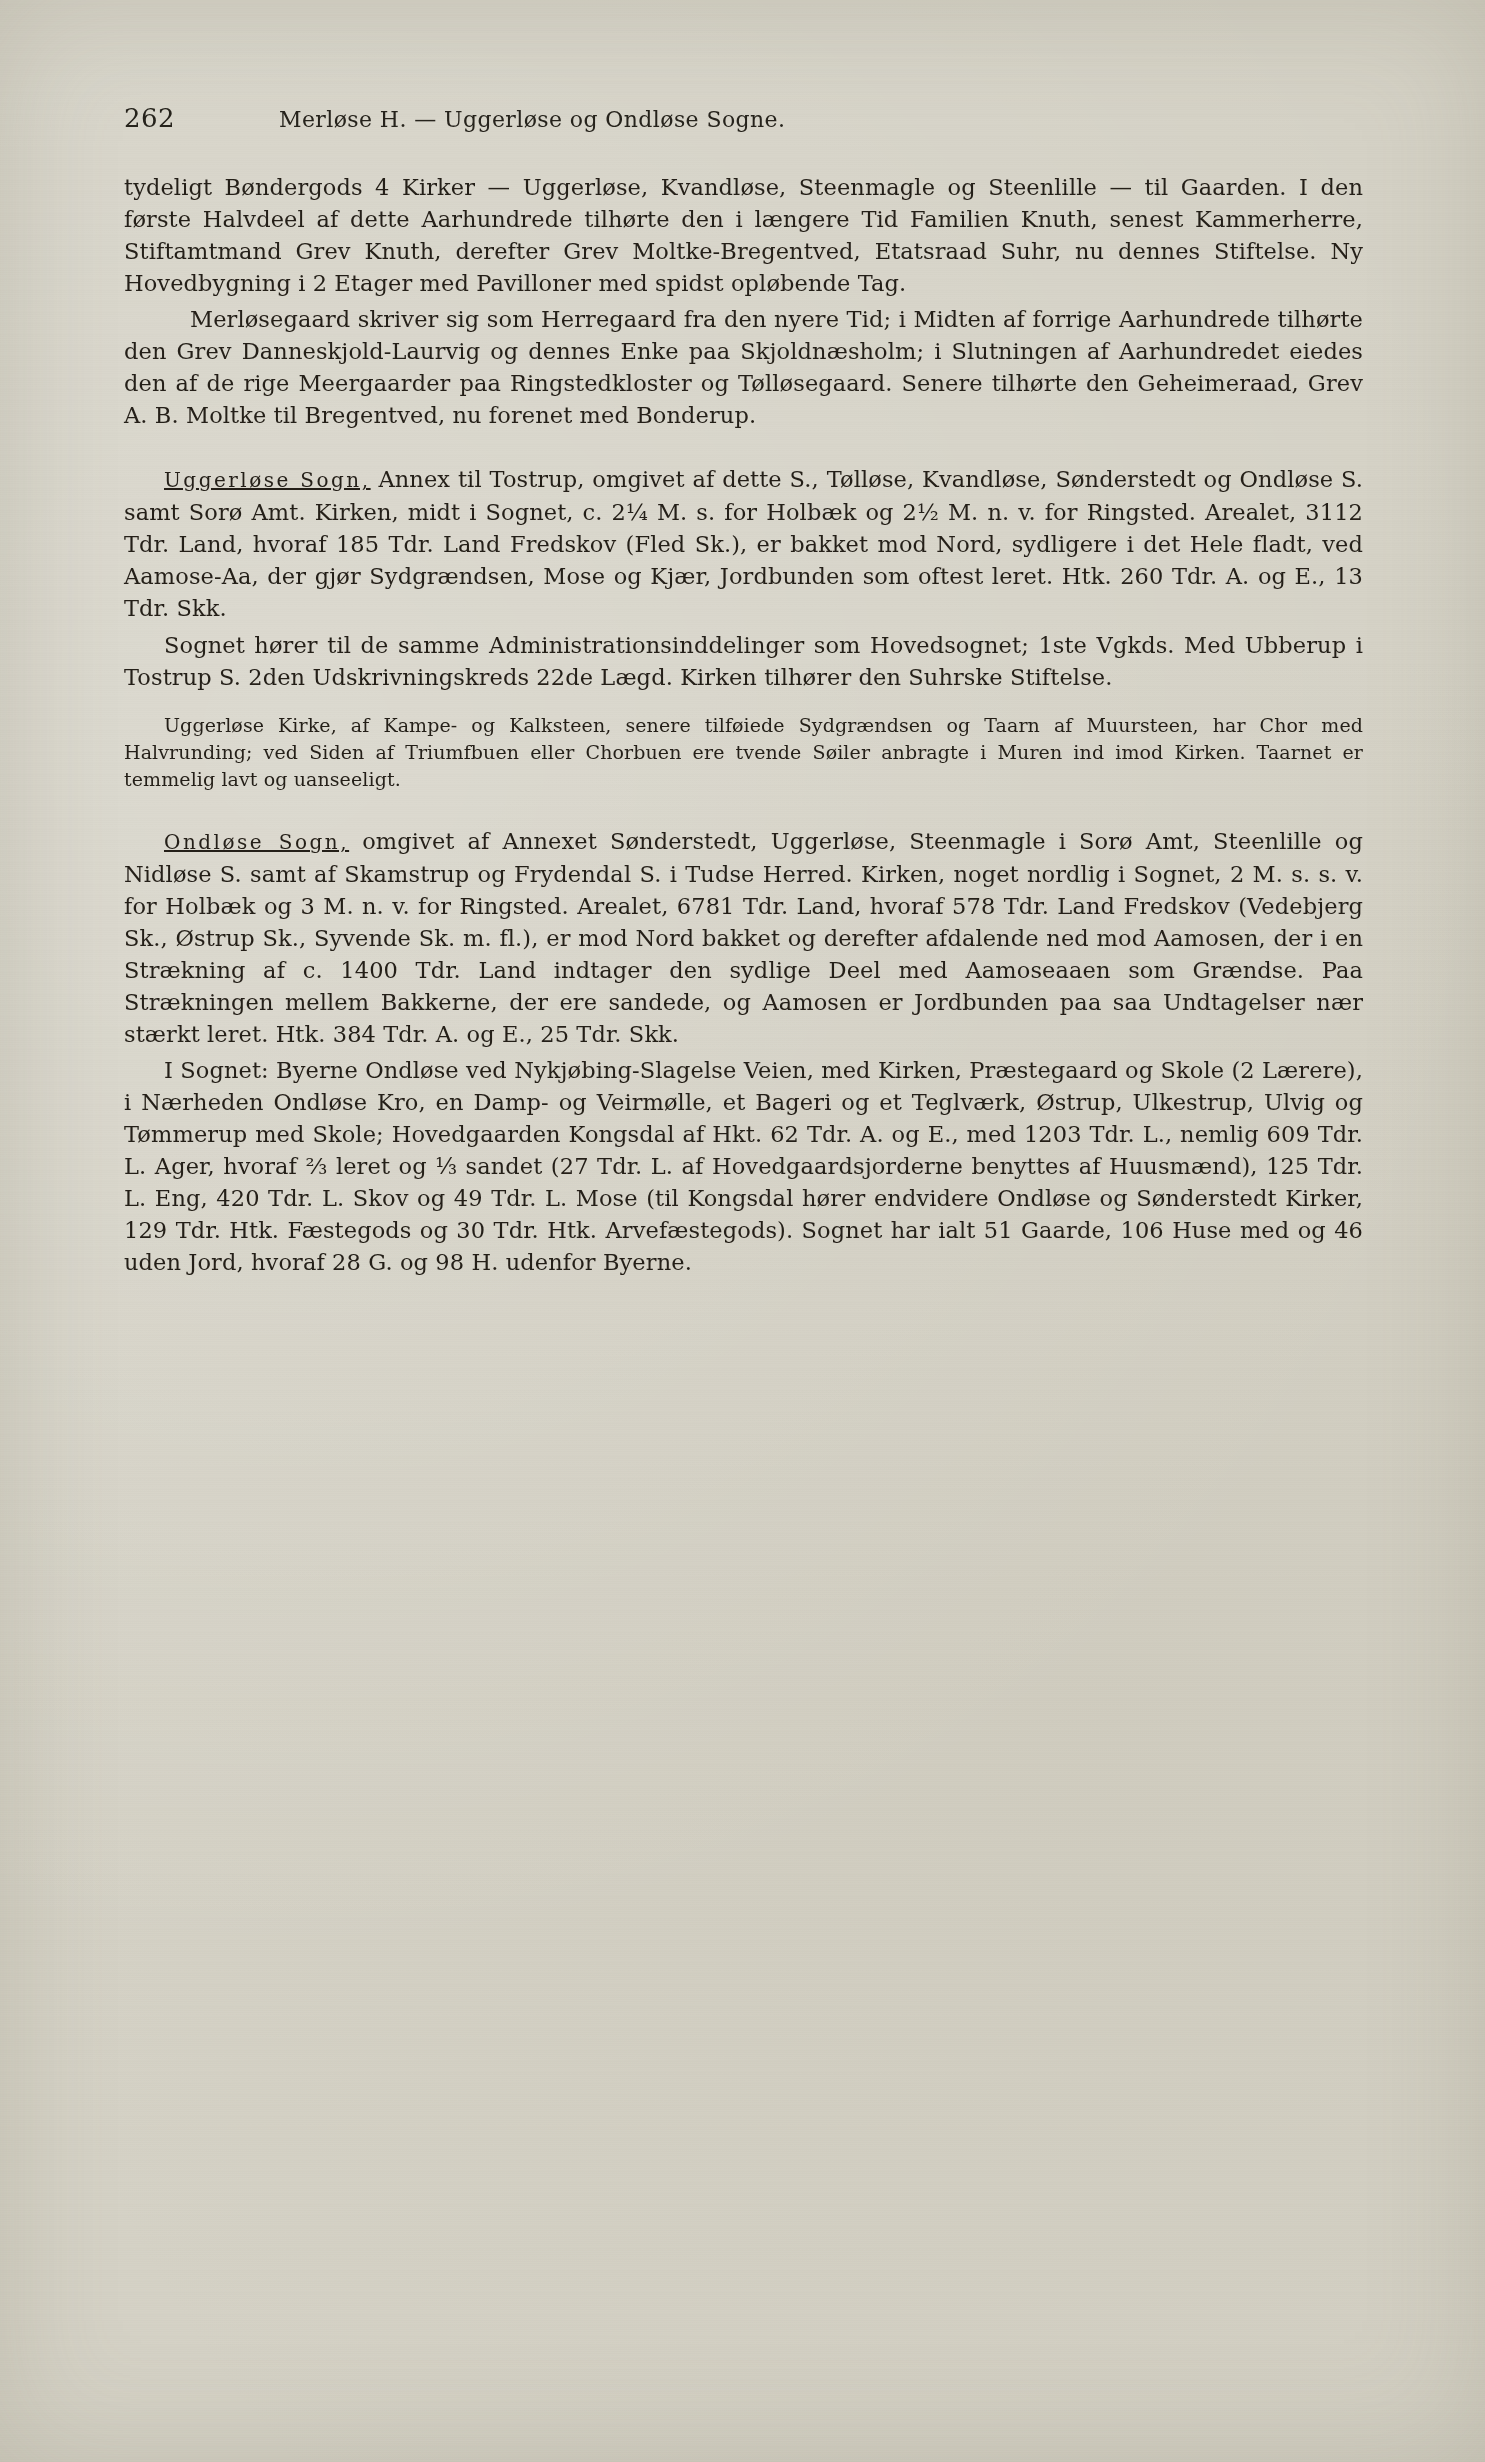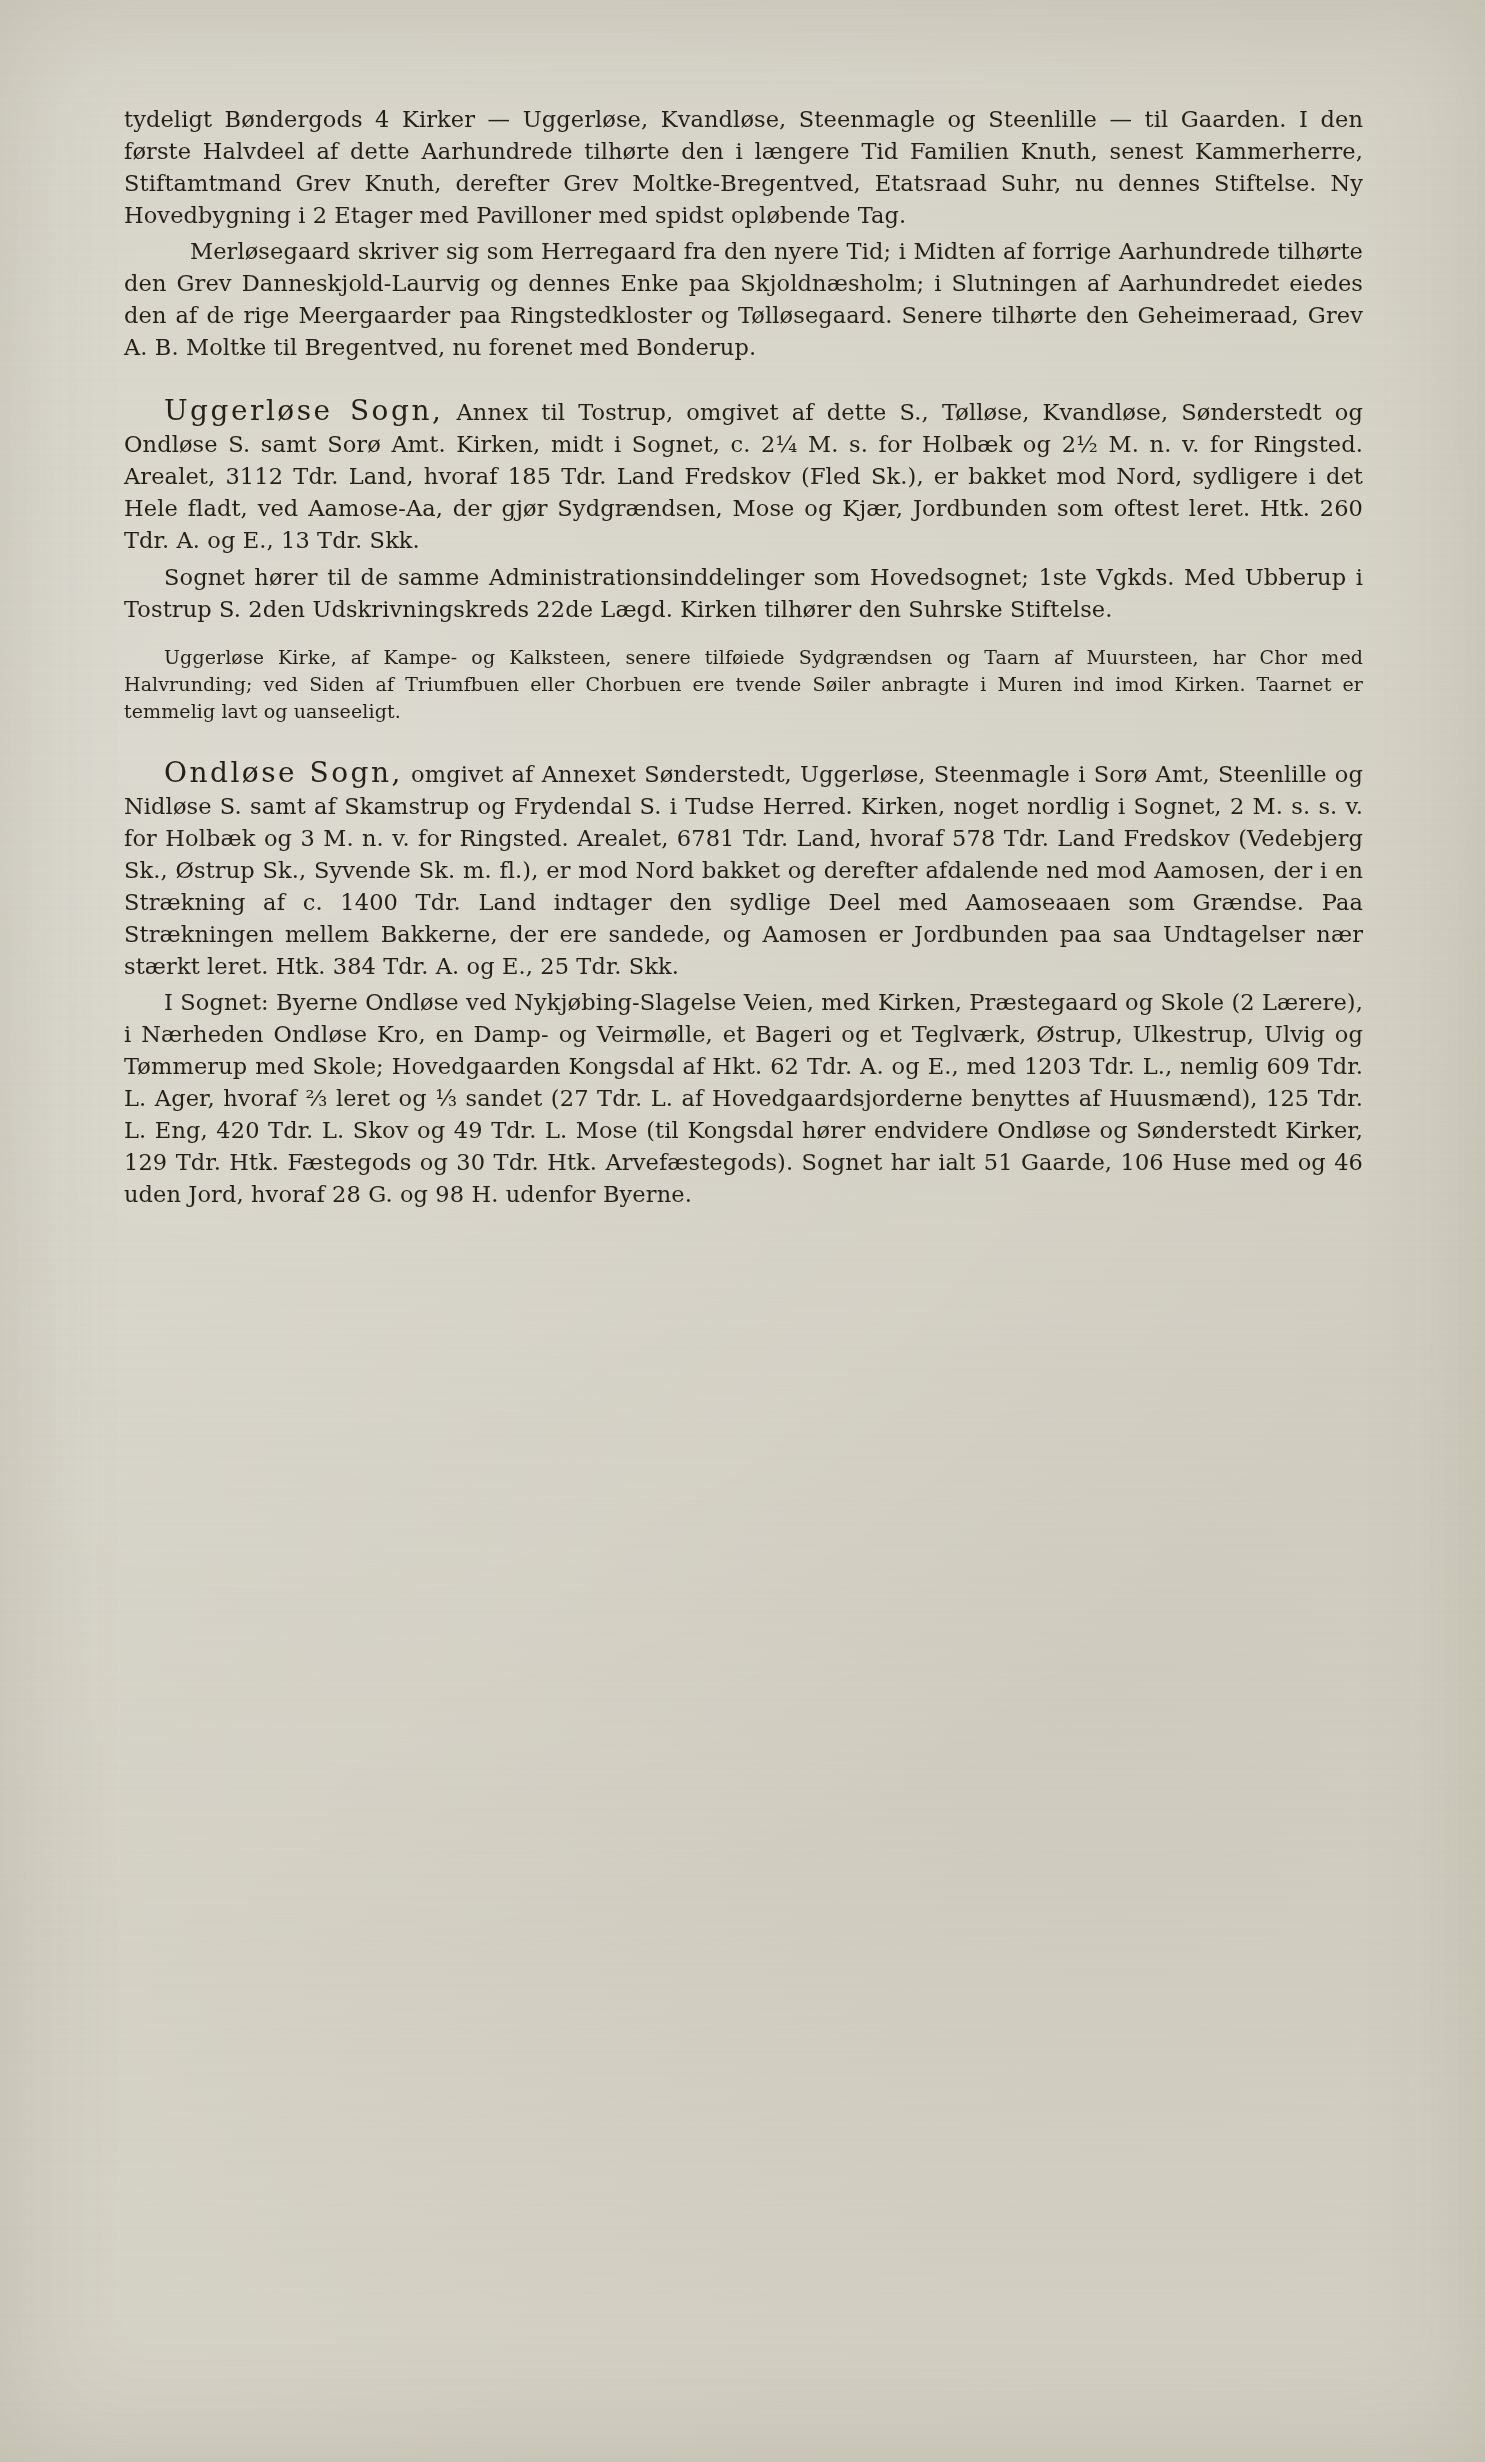--- a/index.html
+++ b/index.html
@@ -62,22 +62,23 @@
     line-height: 27px;
     letter-spacing: 0.1px;
   }
   .ind1 { text-indent: 0px; }
   .ind2 { text-indent: 40px; }
   .ind3 { text-indent: 66px; }
   .gap-sm { margin-top: 4.4px; }
   .gap-md { margin-top: 19px; }
   .gap-lg { margin-top: 32px; }
   .sect-head {
-    font-size: 28px;
+    font-size: 20px;
     letter-spacing: 1px;
+    text-decoration: underline;
   }
   .sp {
     letter-spacing: 2.5px;
   }
   .texture {
     position: absolute;
     inset: 0;
     pointer-events: none;
     background-image:
       repeating-linear-gradient(0deg, rgba(0,0,0,0.012) 0px, rgba(0,0,0,0.012) 0.7px, rgba(255,255,255,0.012) 1.5px, rgba(255,255,255,0.012) 2.2px);
@@ -90,20 +91,24 @@
     pointer-events: none;
     box-shadow: inset 0 0 118px rgba(120,112,92,0.22);
   }
 </style>
 </head>
 <body>
 
 <div class="page">
   <div class="content">
 
+    <div class="pagehead">
+      <div class="folio">262</div>
+      <div class="runninghead">Merløse H. — Uggerløse og Ondløse Sogne.</div>
+    </div>
 
     <p class="body ind1">tydeligt Bøndergods 4 Kirker — Uggerløse, Kvandløse, Steenmagle og Steenlille — til Gaarden. I den første Halvdeel af dette Aarhundrede tilhørte den i længere Tid Familien Knuth, senest Kammerherre, Stiftamtmand Grev Knuth, derefter Grev Moltke-Bregentved, Etatsraad Suhr, nu dennes Stiftelse. Ny Hovedbygning i 2 Etager med Pavilloner med spidst opløbende Tag.</p>
     <p class="body ind3 gap-sm">Merløsegaard skriver sig som Herregaard fra den nyere Tid; i Midten af forrige Aarhundrede tilhørte den Grev Danneskjold-Laurvig og dennes Enke paa Skjoldnæsholm; i Slutningen af Aarhundredet eiedes den af de rige Meergaarder paa Ringstedkloster og Tølløsegaard. Senere tilhørte den Geheimeraad, Grev A. B. Moltke til Bregentved, nu forenet med Bonderup.</p>
 
     <p class="body ind2 gap-lg">
       <span class="sect-head sp">Uggerløse Sogn,</span><span> Annex til Tostrup, omgivet af dette S., Tølløse, Kvandløse, Sønderstedt og Ondløse S. samt Sorø Amt. Kirken, midt i Sognet, c. 2¼ M. s. for Holbæk og 2½ M. n. v. for Ringsted. Arealet, 3112 Tdr. Land, hvoraf 185 Tdr. Land Fredskov (Fled Sk.), er bakket mod Nord, sydligere i det Hele fladt, ved Aamose-Aa, der gjør Sydgrændsen, Mose og Kjær, Jordbunden som oftest leret.  Htk. 260 Tdr. A. og E., 13 Tdr. Skk.</span>
     </p>
     <p class="body ind2 gap-sm">Sognet hører til de samme Administrationsinddelinger som Hovedsognet; 1ste Vgkds.  Med Ubberup i Tostrup S. 2den Udskrivningskreds 22de Lægd.  Kirken tilhører den Suhrske Stiftelse.</p>
     <p class="small ind2 gap-md">Uggerløse Kirke, af Kampe- og Kalksteen, senere tilføiede Sydgrændsen og Taarn af Muursteen, har Chor med Halvrunding; ved Siden af Triumfbuen eller Chorbuen ere tvende Søiler anbragte i Muren ind imod Kirken.  Taarnet er temmelig lavt og uanseeligt.</p>
 

